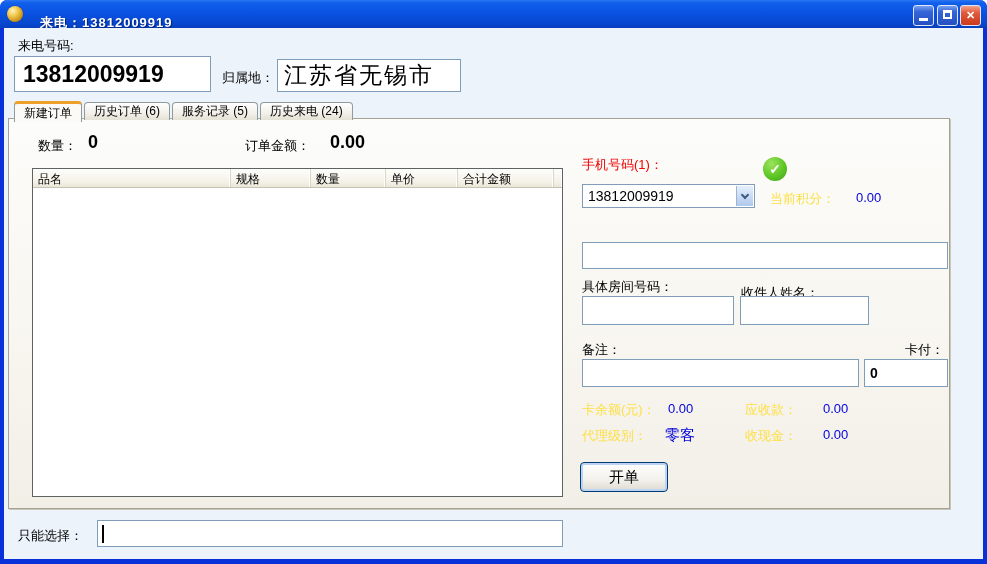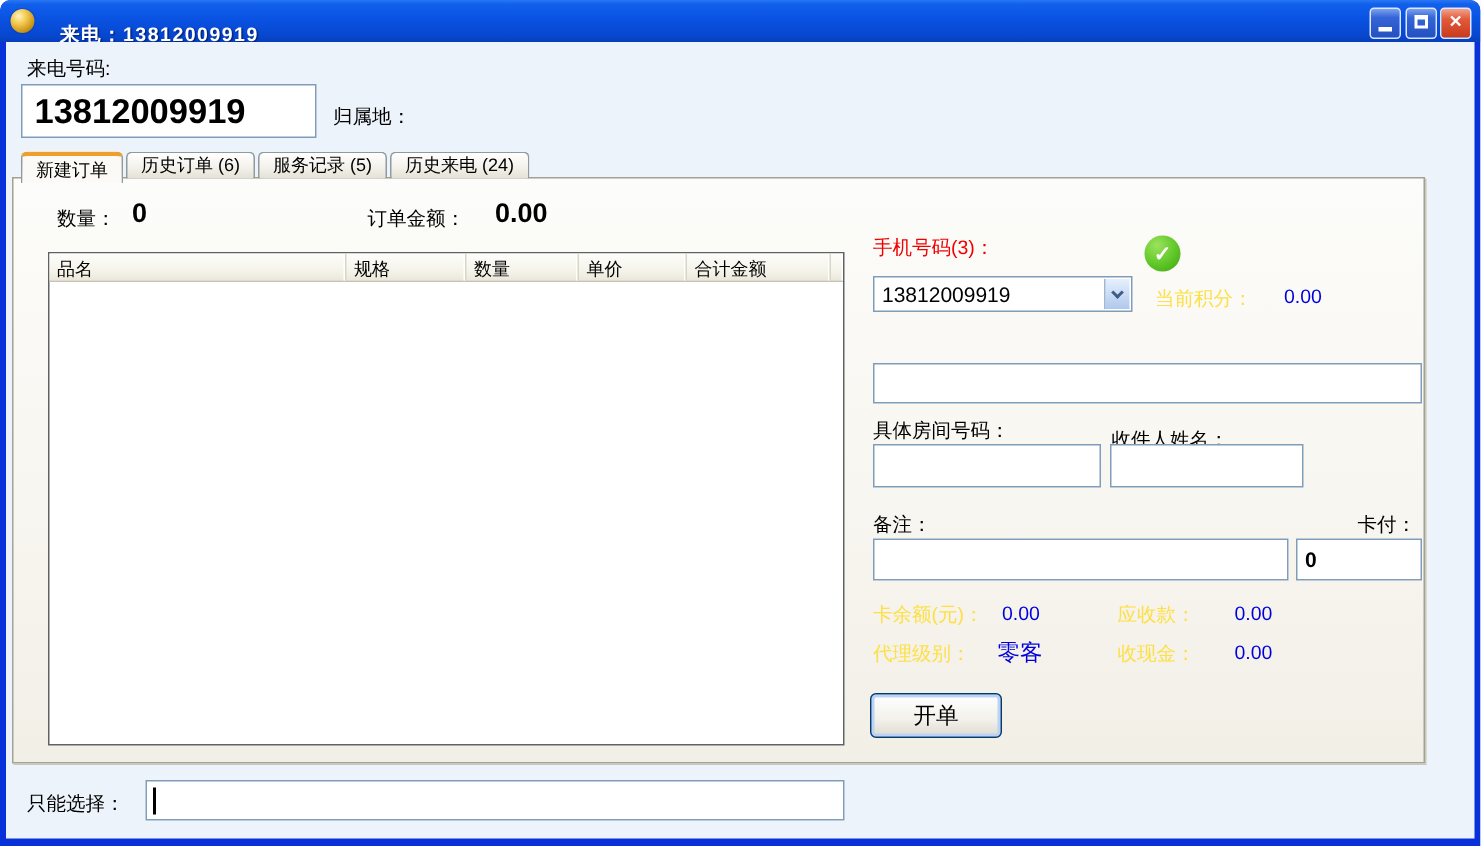--- a/index.html
+++ b/index.html
@@ -37,21 +37,21 @@
   .muted { color:#fde047; }
   .bluev { color:#0000DD; }
   .redl  { color:#F00000; }
 
   .tbox { background:#FFF; border:1px solid #7F9DB9; }
 
   .caller-input { font-family:"Liberation Sans", sans-serif; font-weight:bold; font-size:23px; padding-left:8px; width:100%; height:100%; border:none; outline:none; background:transparent; }
   .loc-input { font-family:"Liberation Serif","DejaVu Serif",serif; font-size:23px; letter-spacing:2px; padding-left:6px; width:100%; height:100%; border:none; outline:none; background:transparent; }
 
   
-  .tabstrip { position:absolute; left:14px; top:101px; display:flex; align-items:flex-start; z-index:3; }
+  .tabstrip { position:absolute; left:14px; top:101px; display:flex; align-items:center; z-index:3; }
   .tab { height:18px; padding:0 9px; margin-right:2px; font-size:12px; line-height:17px; cursor:pointer;
     background:linear-gradient(180deg,#FFFFFF 0%,#F2F0E9 60%,#E4E1D5 100%);
     border:1px solid #919B9C; border-bottom:none; border-radius:4px 4px 0 0; white-space:nowrap; }
   .tab.active { height:21px; line-height:19px; background:#FBFAF6; position:relative; z-index:4;
     border-top:3px solid #EFA02A; margin-bottom:-1px; }
 
   .panel { position:absolute; left:8px; top:118px; width:942px; height:391px;
     background:linear-gradient(180deg,#FCFCFA 0%,#F8F6F0 55%,#F1EFE6 100%);
     border:1px solid #A5A294; box-shadow:1px 1px 0 #C9C6BA; z-index:2; }
 
@@ -102,20 +102,23 @@
     <div class="winbtn close"><span>✕</span></div>
   </div>
 
   <div class="client"></div>
 
   <div class="abs label" style="left:18px; top:37px;">来电号码:</div>
   <div class="abs tbox" style="left:14px; top:56px; width:197px; height:36px;">
     <input class="caller-input" value="13812009919" style="">
   </div>
   <div class="abs label" style="left:222px; top:69px;">归属地：</div>
+  <div class="abs tbox" style="left:277px; top:59px; width:184px; height:33px;">
+    <input class="loc-input" value="江苏省无锡市" style="">
+  </div>
 
   <div class="tabstrip">
     <div class="tab active">新建订单</div>
     <div class="tab">历史订单 (6)</div>
     <div class="tab">服务记录 (5)</div>
     <div class="tab">历史来电 (24)</div>
   </div>
 
   <div class="panel"></div>
 
@@ -129,21 +132,21 @@
       <div class="hc" style="width:198px;">品名</div>
       <div class="hc" style="width:80px;">规格</div>
       <div class="hc" style="width:75px;">数量</div>
       <div class="hc" style="width:72px;">单价</div>
       <div class="hc" style="width:96px;">合计金额</div>
       <div class="hc" style="flex:1; border-right:none;"></div>
     </div>
     <div style="height:309px;"></div>
   </div>
 
-  <div class="abs label redl" style="left:582px; top:156px; z-index:5;">手机号码(3)：</div>
+  <div class="abs label redl" style="left:582px; top:156px; z-index:5;">手机号码(1)：</div>
   <div class="check-icon">✓</div>
 
   <div class="combo">
     <span class="cval">13812009919</span>
     <span class="cbtn">
         <span class="chev"></span>
       </span>
   </div>
   <div class="abs label muted" style="left:770px; top:190px; z-index:5;">当前积分：</div>
   <div class="abs label bluev" style="left:856px; top:190px; z-index:5;">0.00</div>

